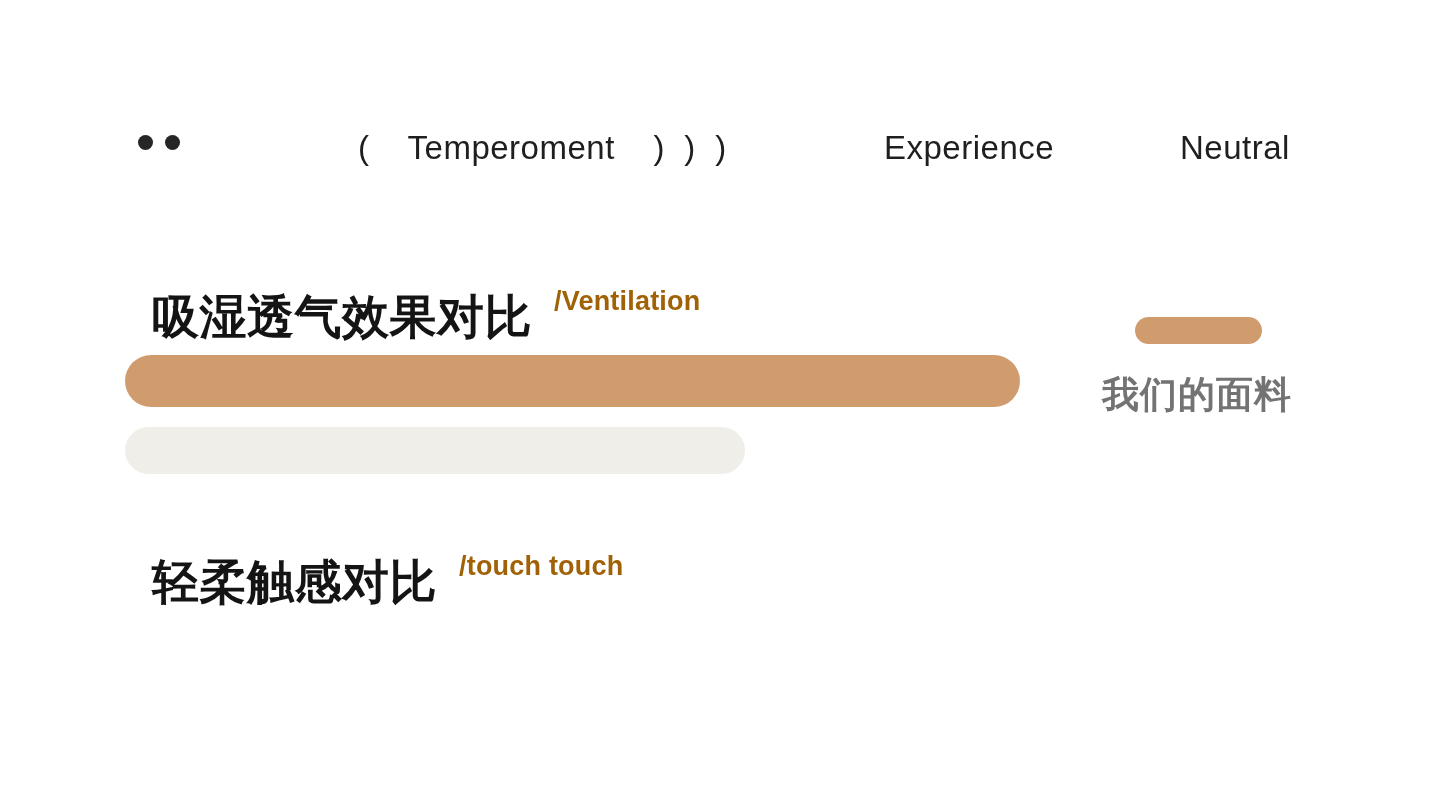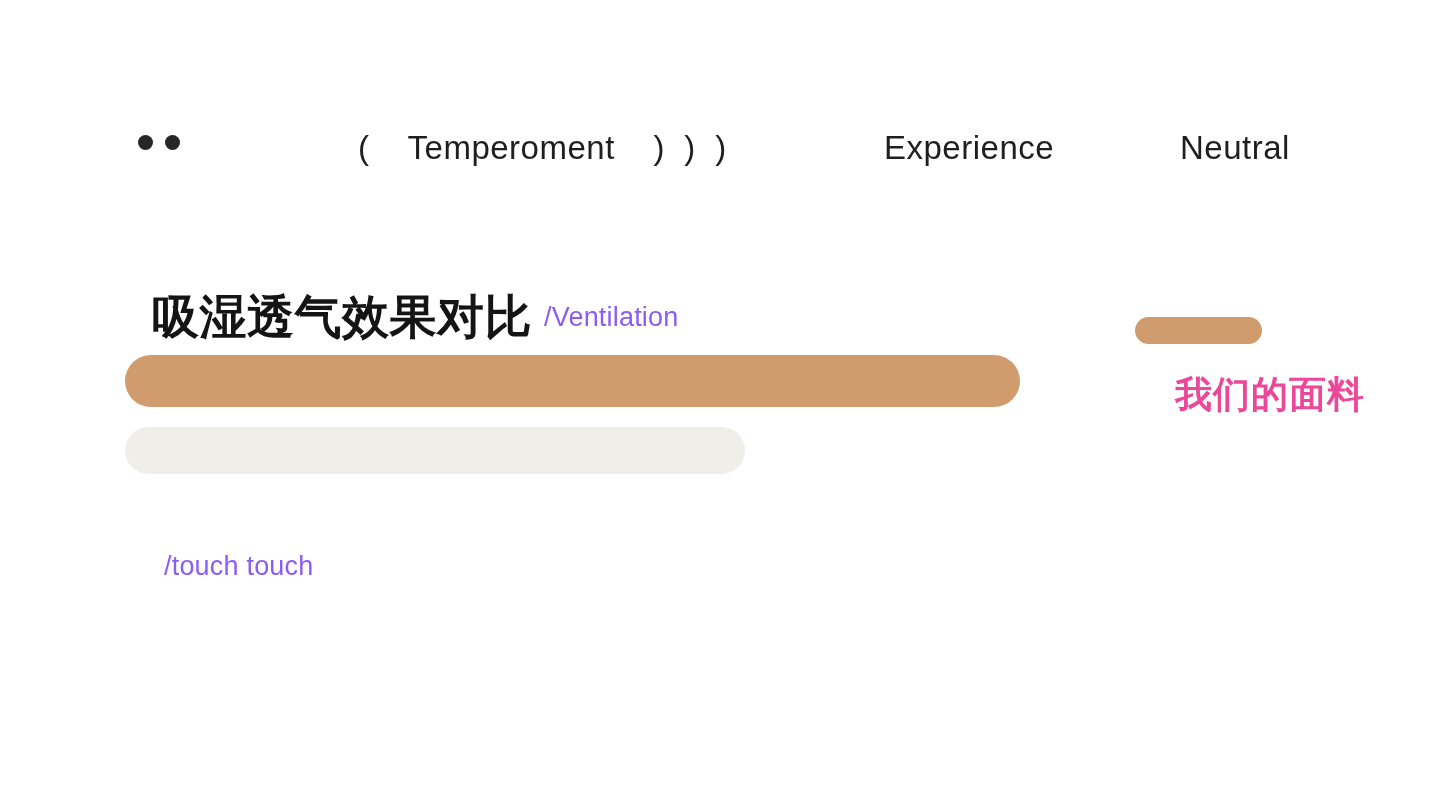--- a/index.html
+++ b/index.html
@@ -65,33 +65,34 @@
   .section { position: absolute; left: 0; width: 1440px; }
   #section-0 { top: 286px; }
   #section-1 { top: 551px; }
 
   .sec-title {
     position: absolute;
     left: 152px;
     top: 0;
     white-space: nowrap;
     display: flex;
-    align-items: center;
+    align-items: flex-start;
+    gap: 10px;
   }
   .sec-title .cn {
     font-size: 47px;
     font-weight: 700;
     letter-spacing: 0.5px;
     color: #141414;
     font-family: "DejaVu Sans", "Liberation Sans", sans-serif;
   }
   .sec-title .en {
     font-size: 27px;
-    font-weight: 400;
-    color: #8b5cf6;
+    font-weight: 700;
+    color: #a16207;
     margin-left: 12px;
     letter-spacing: 0.2px;
   }
 
   .bars {
     position: absolute;
     left: 0;
     top: 69px;
     width: 1440px;
   }
@@ -122,23 +123,23 @@
     display: block;
     margin-left: 0;
   }
   .legend-swatch.ours  { background: #d09c6e; }
   .legend-swatch.plain { background: #f0eee8; }
   .legend-label {
     margin-top: 26px;
     font-size: 37px;
     font-weight: 700;
     letter-spacing: 1px;
-    color: #ec4899;
+    color: #737373;
     white-space: nowrap;
-    text-align: right;
+    text-align: left;
     font-family: "DejaVu Sans", "Liberation Sans", sans-serif;
   }
   #legend-0 .legend-label { margin-left: -33px; }
   #legend-1 .legend-label { margin-left: -12px; }
 </style>
 </head>
 <body>
 
 <div class="stage">
 
@@ -162,20 +163,21 @@
         <span class="bar ours" style="width: 895px;"></span>
       </div>
       <div class="bar-row">
         <span class="bar plain" style="width: 620px;"></span>
       </div>
     </div>
   </div>
 
   <div class="section" id="section-1">
     <div class="sec-title">
+      <span class="cn">轻柔触感对比</span>
       <span class="en">/touch touch</span>
     </div>
     <div class="bars">
       <div class="bar-row">
         <span class="bar ours" style="width: 895px;"></span>
       </div>
       <div class="bar-row">
         <span class="bar plain" style="width: 571px;"></span>
       </div>
     </div>

